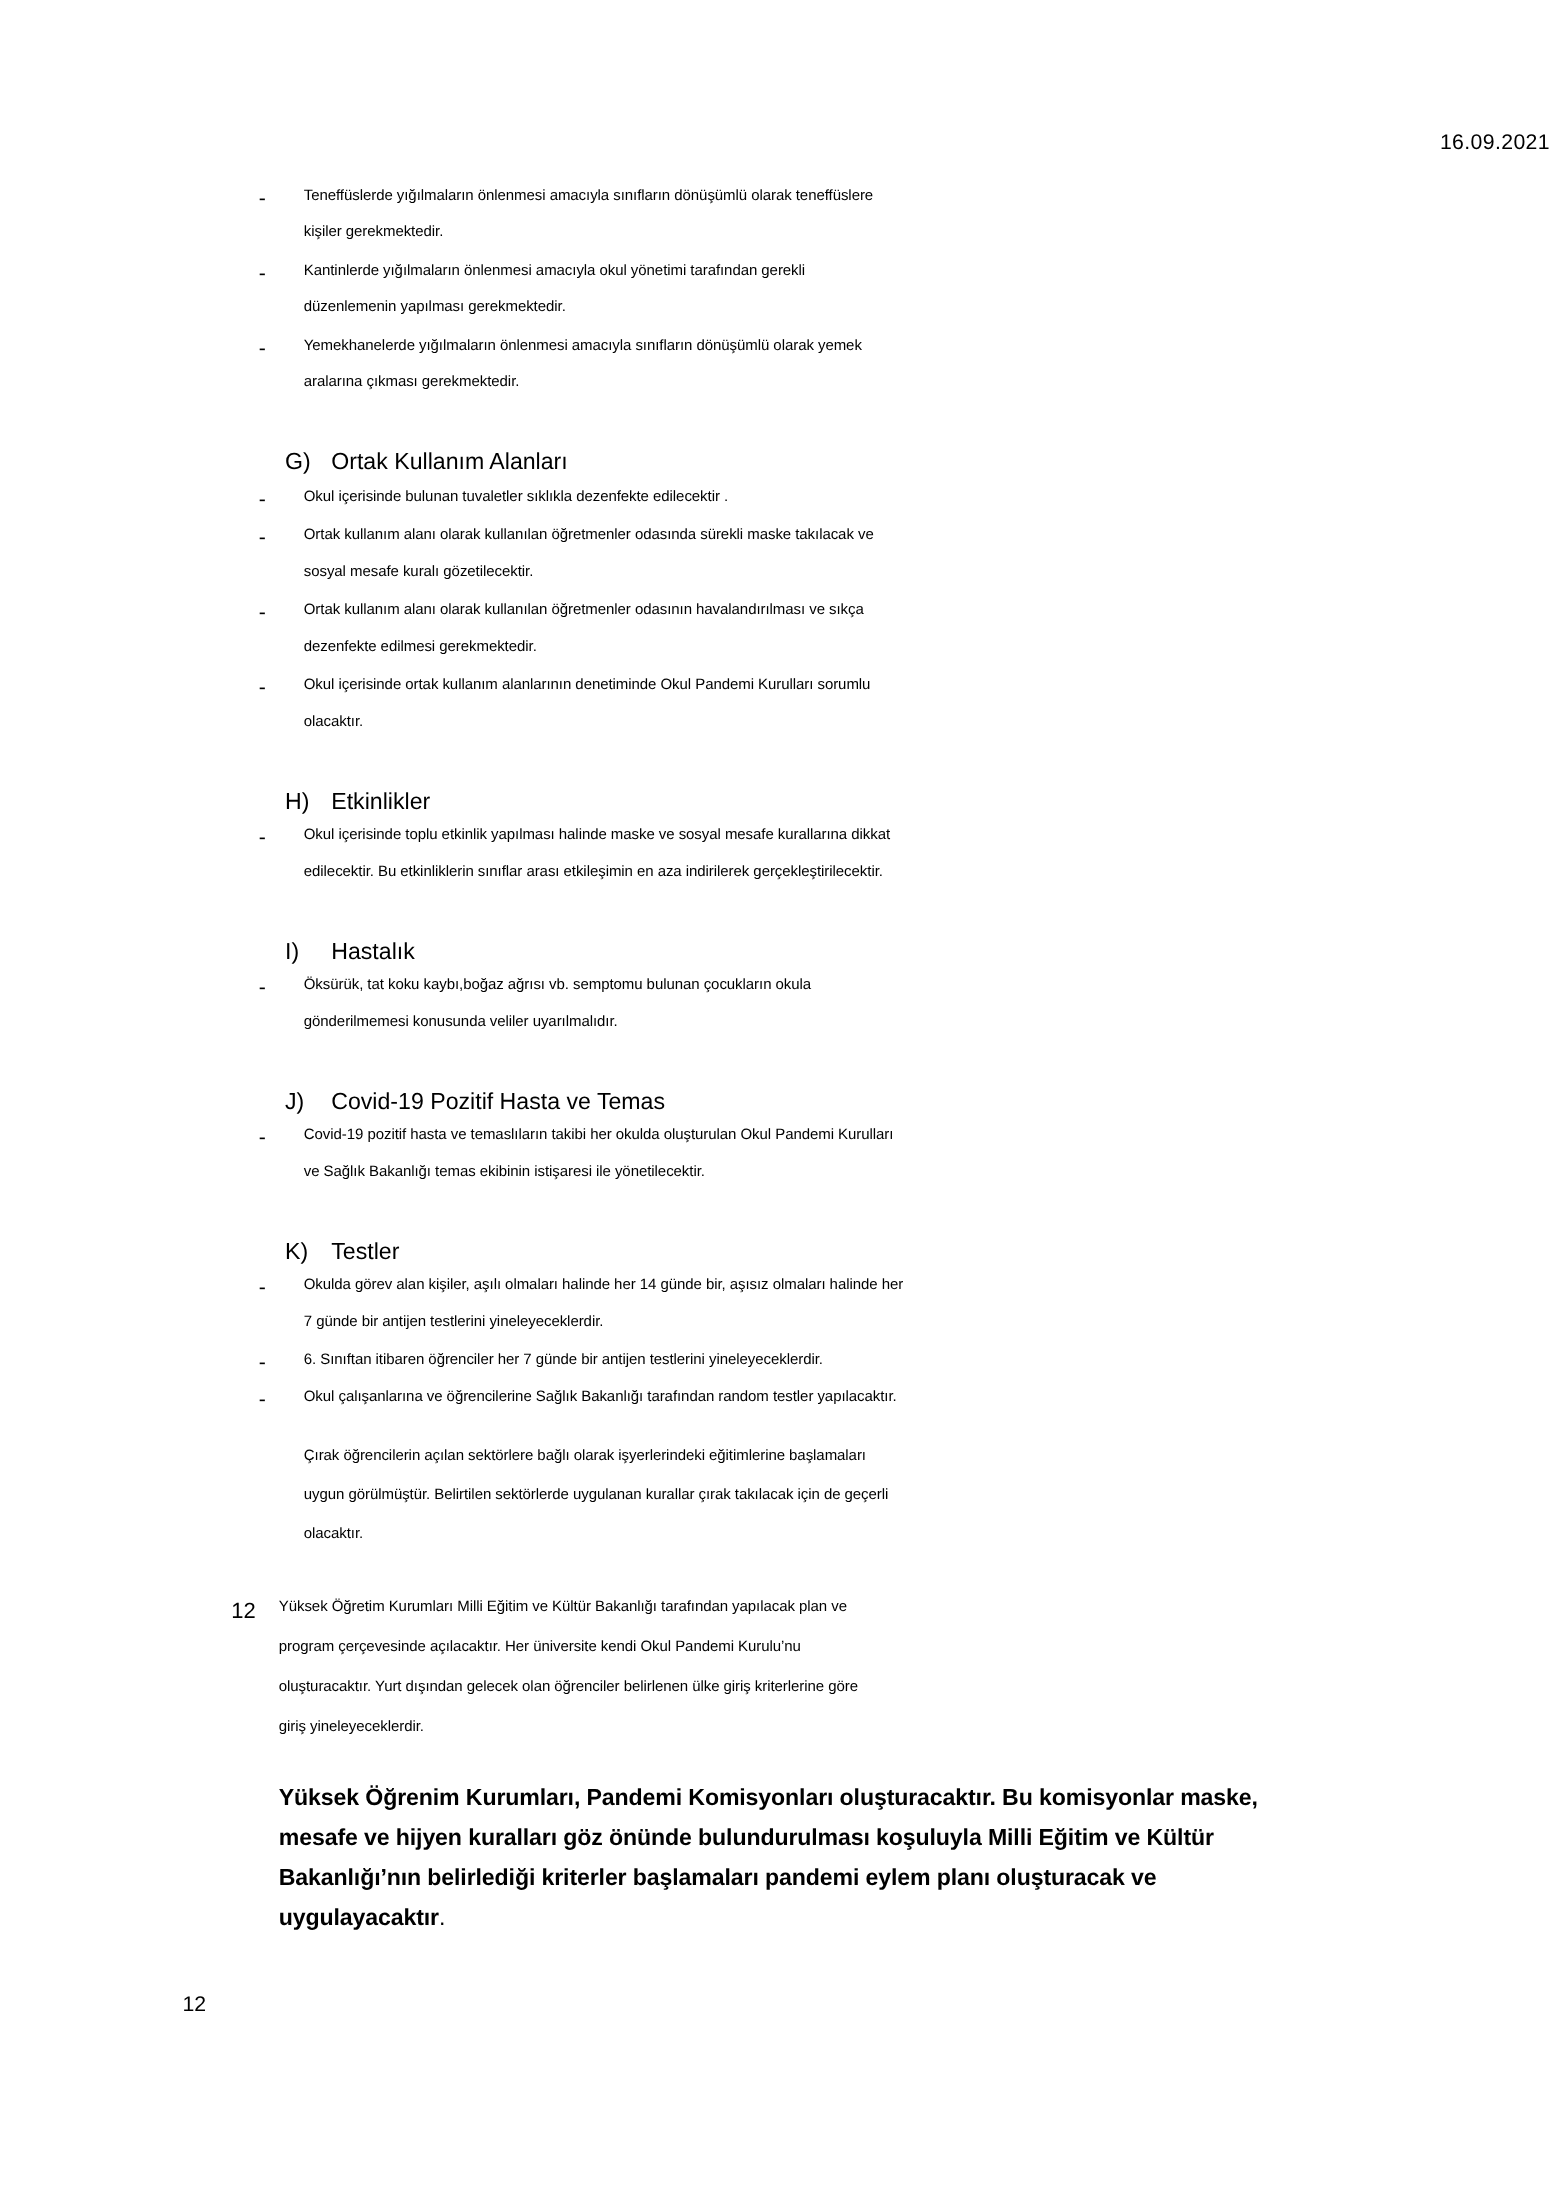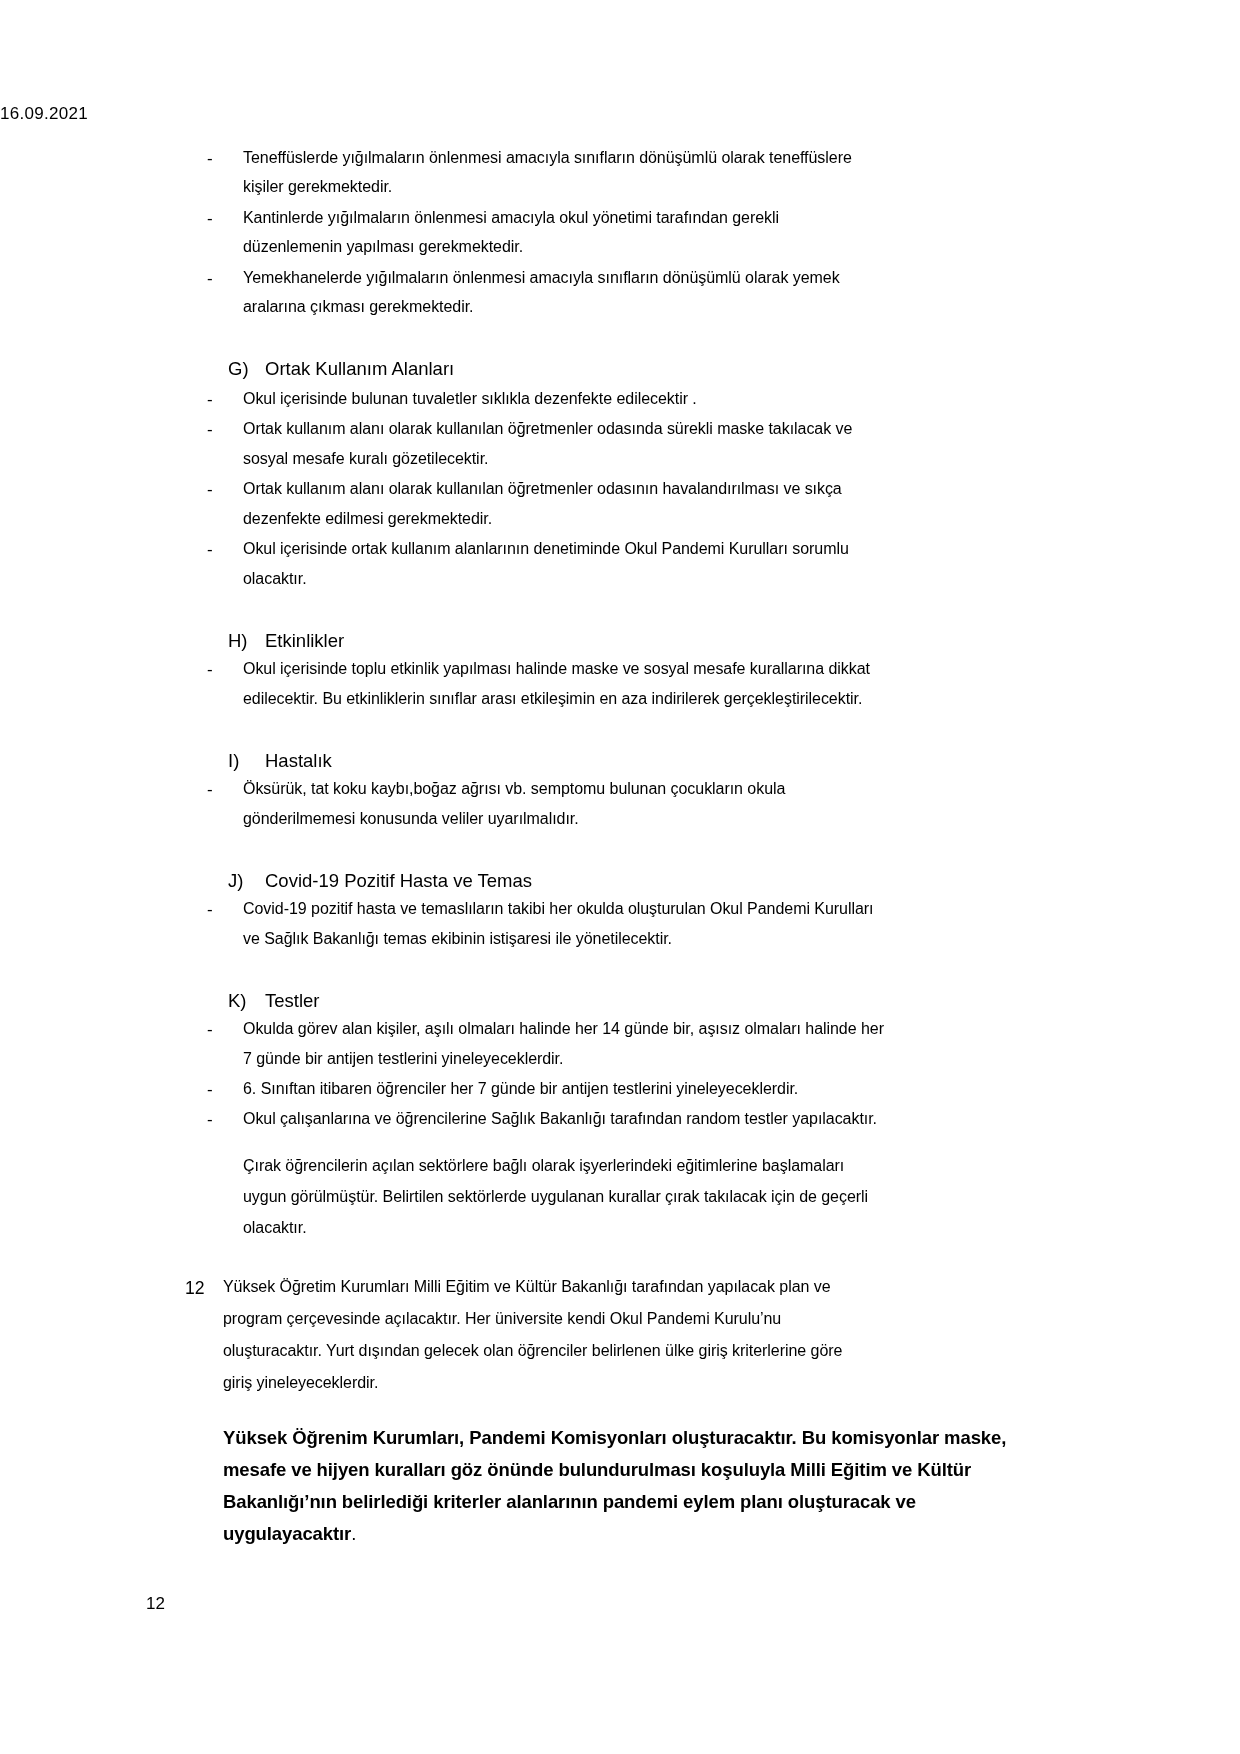--- a/index.html
+++ b/index.html
@@ -1,21 +1,21 @@
 <!DOCTYPE html>
 <html><head>
 <meta charset="utf-8">
 <style>
   html, body { margin: 0; padding: 0; background: #ffffff; }
   body { width: 1240px; height: 1754px; position: relative; overflow: hidden;
          font-family: "Liberation Sans", sans-serif; color: #000; }
   .page { position: absolute; left: 0; top: 0; width: 1240px; height: 1754px; }
-  .header-date { position: absolute; top: 104px; left: 0; width: 1240px; text-align: left;
+  .header-date { position: absolute; top: 104px; left: 0; width: 1240px; text-align: right;
                  font-size: 17px; letter-spacing: 0.3px; }
-  .line { position: absolute; left: 243px; font-size: 16px; white-space: nowrap; letter-spacing: -0.05px; }
+  .line { position: absolute; left: 243px; font-size: 12px; white-space: nowrap; letter-spacing: -0.05px; }
   .dash { position: absolute; left: 207px; font-size: 17px; }
   .heading { position: absolute; left: 228px; font-size: 18.5px; font-weight: normal; white-space: nowrap; }
   .heading .letter { display: inline-block; width: 37px; }
   .num { position: absolute; left: 185px; font-size: 17.6px; }
   .bold-line { position: absolute; left: 223px; font-size: 18.5px; font-weight: bold; white-space: nowrap; letter-spacing: -0.1px; text-align: center; }
   .bold-line .plain { font-weight: normal; }
   .page-number { position: absolute; left: 146px; top: 1594px; font-size: 17px; }
 </style>
 </head>
 <body>
@@ -106,18 +106,18 @@
 
   <div>
     <span class="num" style="top:1278px">12</span>
     <span class="line" style="top:1278px; left:223px">Yüksek Öğretim Kurumları Milli Eğitim ve Kültür Bakanlığı tarafından yapılacak plan ve</span>
     <span class="line" style="top:1310px; left:223px">program çerçevesinde açılacaktır. Her üniversite kendi Okul Pandemi Kurulu’nu</span>
     <span class="line" style="top:1342px; left:223px">oluşturacaktır. Yurt dışından gelecek olan öğrenciler belirlenen ülke giriş kriterlerine göre</span>
     <span class="line" style="top:1374px; left:223px">giriş yineleyeceklerdir.</span>
 
     <span class="bold-line" style="top:1427px">Yüksek Öğrenim Kurumları, Pandemi Komisyonları oluşturacaktır. Bu komisyonlar maske,</span>
     <span class="bold-line" style="top:1459px">mesafe ve hijyen kuralları göz önünde bulundurulması koşuluyla Milli Eğitim ve Kültür</span>
-    <span class="bold-line" style="top:1491px">Bakanlığı’nın belirlediği kriterler alanlarının pandemi eylem planı oluşturacak ve</span>
+    <span class="bold-line" style="top:1491px">Bakanlığı’nın belirlediği kriterler başlamaları pandemi eylem planı oluşturacak ve</span>
     <span class="bold-line" style="top:1523px"><span>uygulayacaktır</span><span class="plain">.</span></span>
   </div>
 
   <div class="page-number">12</div>
 </div>
 
 </body></html>

